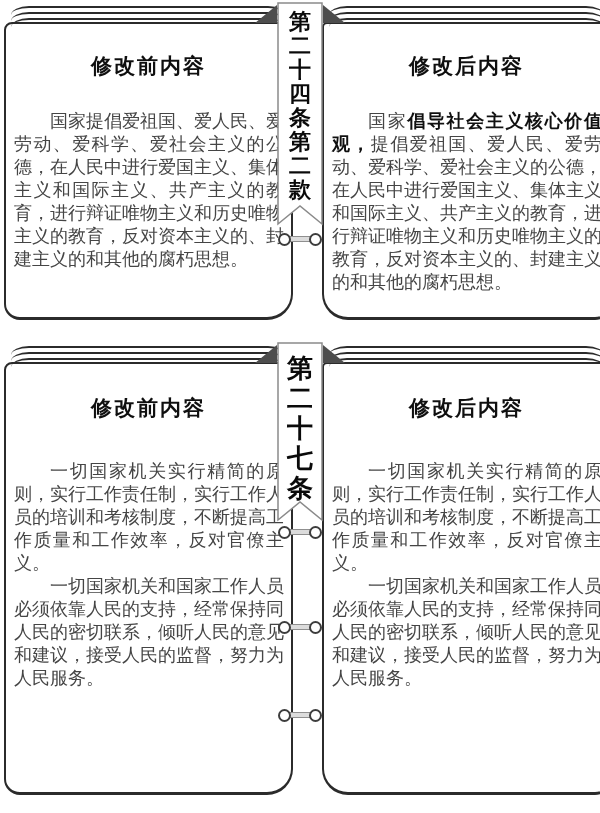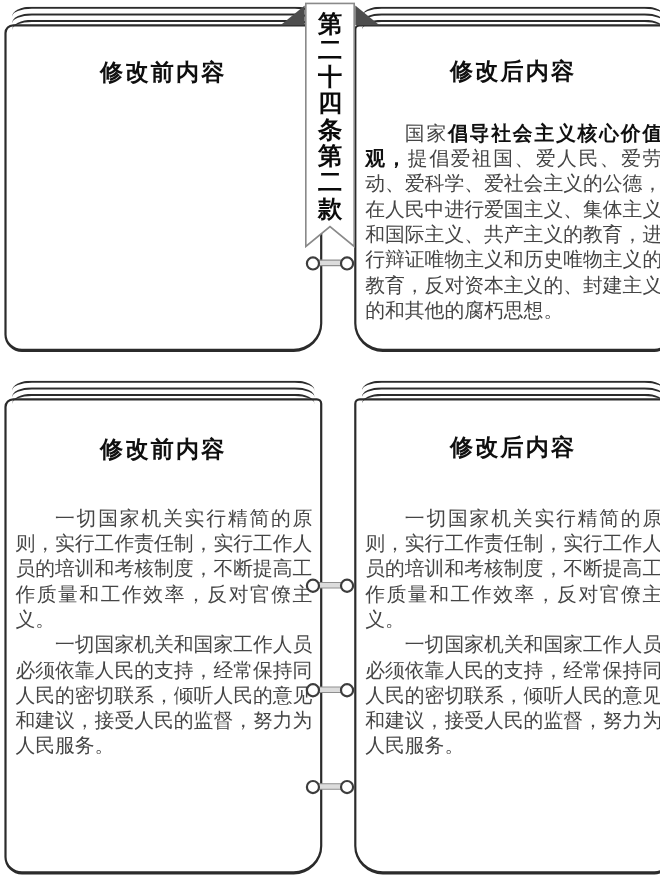--- a/index.html
+++ b/index.html
@@ -9,21 +9,21 @@
   }
   .panel{position:absolute;left:0;width:600px;}
   .panel1{top:0;height:335px;}
   .panel2{top:340px;height:473px;}
 
   
   .page{
     position:absolute;box-sizing:border-box;background:#fff;
     border:2px solid #2b2b2b;border-bottom-width:3px;z-index:2;
   }
-  .page-left{left:4px;width:289px;border-radius:8px 5px 26px 16px;font-family:Liberation Serif, serif;}
+  .page-left{left:4px;width:289px;border-radius:8px 5px 26px 16px;}
   .page-right{left:322px;width:289px;border-radius:5px 8px 16px 26px;}
   .panel1 .page{top:22px;height:298px;}
   .panel2 .page{top:22px;height:433px;}
 
   
   .sl{
     position:absolute;left:5px;right:5px;height:12px;
     border-top:2px solid #2b2b2b;
     border-radius:18px 18px 0 0 / 9px 9px 0 0;
   }
@@ -85,20 +85,23 @@
 
 <div class="stage">
 
   <section class="panel panel1">
 
     <div class="page page-left">
       <i class="sl sl1"></i>
       <i class="sl sl2"></i>
       <i class="sl sl3"></i>
       <h2>修改前内容</h2>
+      <div class="body">
+          <p class="para"><span>国家提倡爱祖国、爱人民、爱劳动、爱科学、爱社会主义的公德，在人民中进行爱国主义、集体主义和国际主义、共产主义的教育，进行辩证唯物主义和历史唯物主义的教育，反对资本主义的、封建主义的和其他的腐朽思想。</span></p>
+        </div>
     </div>
 
     <div class="page page-right">
       <i class="sl sl1"></i>
       <i class="sl sl2"></i>
       <i class="sl sl3"></i>
       <h2>修改后内容</h2>
       <div class="body">
           <p class="para"><span>国家</span><span class="seg-bold">倡导社会主义核心价值观，</span><span>提倡爱祖国、爱人民、爱劳动、爱科学、爱社会主义的公德，在人民中进行爱国主义、集体主义和国际主义、共产主义的教育，进行辩证唯物主义和历史唯物主义的教育，反对资本主义的、封建主义的和其他的腐朽思想。</span></p>
         </div>
@@ -137,20 +140,28 @@
       <i class="sl sl1"></i>
       <i class="sl sl2"></i>
       <i class="sl sl3"></i>
       <h2>修改后内容</h2>
       <div class="body">
           <p class="para"><span>一切国家机关实行精简的原则，实行工作责任制，实行工作人员的培训和考核制度，不断提高工作质量和工作效率，反对官僚主义。</span></p>
           <p class="para"><span>一切国家机关和国家工作人员必须依靠人民的支持，经常保持同人民的密切联系，倾听人民的意见和建议，接受人民的监督，努力为人民服务。</span></p>
         </div>
     </div>
 
+    <div class="ribbon">
+      <svg width="92" height="180" viewBox="0 0 92 180">
+        <polygon points="23,3 1,21 23,21" fill="#4d4d4d"></polygon>
+        <polygon points="69,3 91,21 69,21" fill="#4d4d4d"></polygon>
+        <path d="M24,1 L68,1 L68,178 L46,160 L24,178 Z" fill="#ffffff" stroke="#8a8a8a" stroke-width="1.5"></path>
+      </svg>
+      <div class="ribbon-text">第二十七条</div>
+    </div>
 
     <div class="ring ring-a">
       <i class="bar"></i>
       <i class="c cl"></i>
       <i class="c cr"></i>
     </div>
     <div class="ring ring-b">
       <i class="bar"></i>
       <i class="c cl"></i>
       <i class="c cr"></i>

